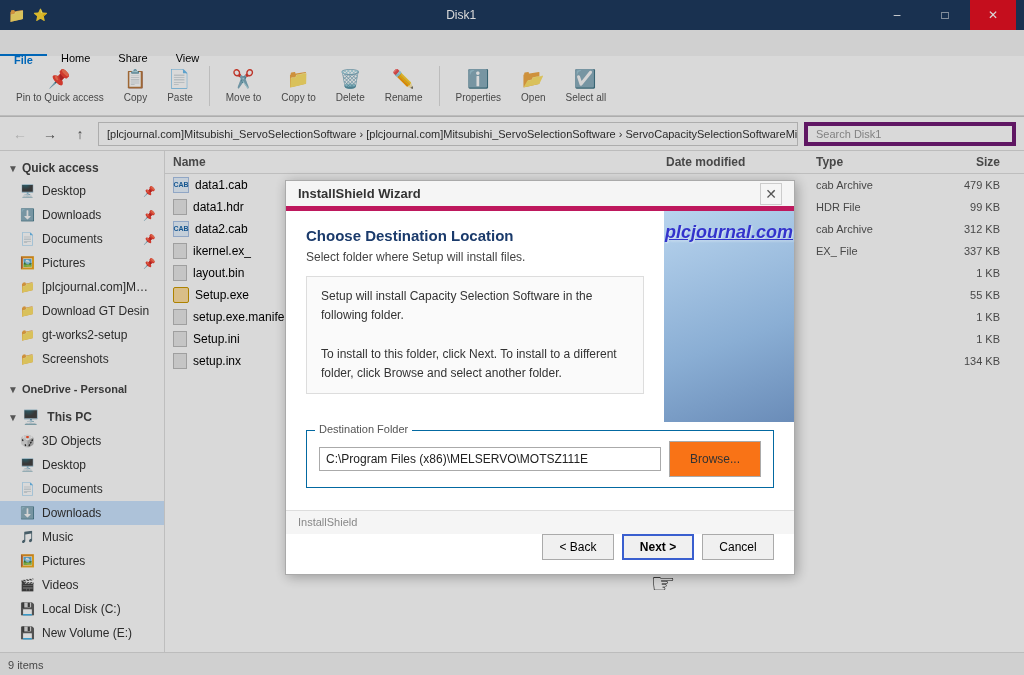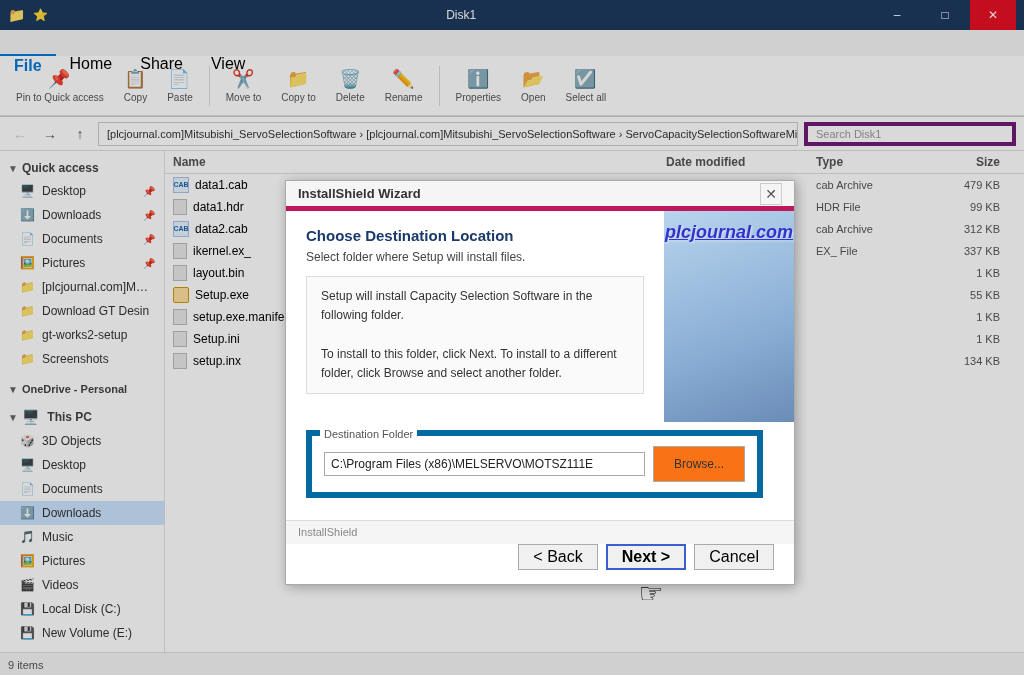--- a/index.html
+++ b/index.html
@@ -10,21 +10,21 @@
     .title-bar-title { color: white; font-size: 12px; flex: 1; text-align: center; }
     .title-bar-controls { display: flex; gap: 2px; }
     .title-btn { width: 46px; height: 30px; border: none; cursor: pointer; font-size: 12px; display: flex; align-items: center; justify-content: center; }
     .title-btn.minimize { background: transparent; color: white; }
     .title-btn.maximize { background: transparent; color: white; }
     .title-btn.close { background: #e81123; color: white; }
 
     
     .ribbon { background: #f5f5f5; border-bottom: 1px solid #ccc; }
     .ribbon-tabs { display: flex; height: 26px; }
-    .ribbon-tab { padding: 10px 14px; cursor: pointer; font-size: 16px; display: flex; align-items: center; border: none; background: transparent; margin-top: 24px; }
+    .ribbon-tab { padding: 4px 14px; cursor: pointer; font-size: 11px; display: flex; align-items: center; border: none; background: transparent; margin-top: 24px; }
     .ribbon-tab.active { background: white; border-top: 2px solid #0078d7; color: #0078d7; font-weight: 600; }
     .ribbon-commands { background: white; height: 60px; display: flex; align-items: center; padding: 4px 8px; gap: 4px; border-bottom: 1px solid #ddd; }
 
     
     .address-bar { height: 34px; background: white; border-bottom: 1px solid #ddd; display: flex; align-items: center; padding: 0 8px; gap: 6px; }
     .nav-btn { width: 24px; height: 24px; border: none; background: transparent; cursor: pointer; display: flex; align-items: center; justify-content: center; font-size: 14px; color: #555; border-radius: 3px; }
     .nav-btn.disabled { color: #ccc; cursor: default; }
     .address-path { flex: 1; background: white; border: 1px solid #ccc; height: 24px; padding: 0 8px; font-size: 11px; color: #333; display: flex; align-items: center; overflow: hidden; white-space: nowrap; cursor: pointer; }
     .search-box { width: 212px; height: 24px; border: 4px solid #701a75; padding: 0 8px; font-size: 11px; display: flex; align-items: center; color: #999; background: white; cursor: text; }
 
@@ -62,28 +62,28 @@
 
     
     .dialog { position: absolute; top: 180px; left: 285px; width: 510px; background: white; border: 1px solid #aaa; box-shadow: 2px 2px 12px rgba(0,0,0,0.3); z-index: 20; }
     .dialog-titlebar { background: #f5f5f5; border-bottom: 5px solid #be185d; height: 30px; display: flex; align-items: center; padding: 0 12px; gap: 8px; }
     .dialog-title { flex: 1; font-size: 13px; font-weight: 600; color: #333; }
     .dialog-close-btn { width: 22px; height: 22px; border: 1px solid #ccc; background: #f5f5f5; cursor: pointer; display: flex; align-items: center; justify-content: center; font-size: 14px; color: #555; }
     .dialog-content { padding: 16px 20px; }
     .dialog-heading { font-size: 15px; font-weight: 700; color: #1a3a6b; margin-bottom: 6px; }
     .dialog-subtext { font-size: 12px; color: #444; margin-bottom: 12px; }
     .dialog-info-box { border: 1px solid #ddd; background: #fafafa; padding: 10px 14px; margin-bottom: 12px; font-size: 12px; color: #333; line-height: 1.6; }
-    .destination-group { border: 6px solid #0369a1; margin: 8px 11px 14px 0; padding: 10px 12px 10px 12px; position: relative; }
+    .destination-group { border: 1px solid #0369a1; margin: 8px 0 14px 0; padding: 10px 12px 10px 12px; position: relative; }
     .destination-legend { position: absolute; top: -8px; left: 8px; background: white; padding: 0 4px; font-size: 11px; color: #555; }
     .destination-row { display: flex; gap: 8px; align-items: center; }
     .destination-input { flex: 1; height: 24px; border: 1px solid #aaa; padding: 0 6px; font-size: 12px; background: white; color: #222; }
     .browse-btn { height: 36px; padding: 0 20px; border: 1px solid #aaa; background: #f97316; cursor: pointer; font-size: 12px; color: #333; display: flex; align-items: center; }
     .installshield-footer { background: #f5f5f5; border-top: 1px solid #ddd; height: 24px; display: flex; align-items: center; padding: 0 12px; font-size: 11px; color: #888; }
     .dialog-buttons { display: flex; justify-content: flex-end; gap: 8px; padding: 0 20px 14px 20px; }
-    .btn { height: 26px; min-width: 72px; padding: 0 14px; border: 1px solid #aaa; background: #f0f0f0; cursor: pointer; font-size: 16px; display: flex; align-items: center; justify-content: center; }
+    .btn { height: 26px; min-width: 72px; padding: 0 14px; border: 1px solid #aaa; background: #f0f0f0; cursor: pointer; font-size: 12px; display: flex; align-items: center; justify-content: center; }
     .btn.primary { border: 2px solid #3a5fcf; background: #f0f0f0; font-weight: 600; }
     .cab-icon { display: inline-block; width: 16px; height: 16px; background: #e8f4ff; border: 1px solid #aac4e8; position: relative; font-size: 8px; text-align: center; line-height: 16px; color: #1a66aa; font-weight: 700; }
     .thispc-icon { color: #555; font-size: 14px; }
     .ribbon-cmd-label { font-size: 10px; color: #555; margin-top: 2px; }
     .ribbon-cmd-btn { display: flex; flex-direction: column; align-items: center; padding: 4px 8px; cursor: pointer; border-radius: 3px; }
     .ribbon-cmd-icon { font-size: 18px; }
   </style>
 </head>
 <body>
 

